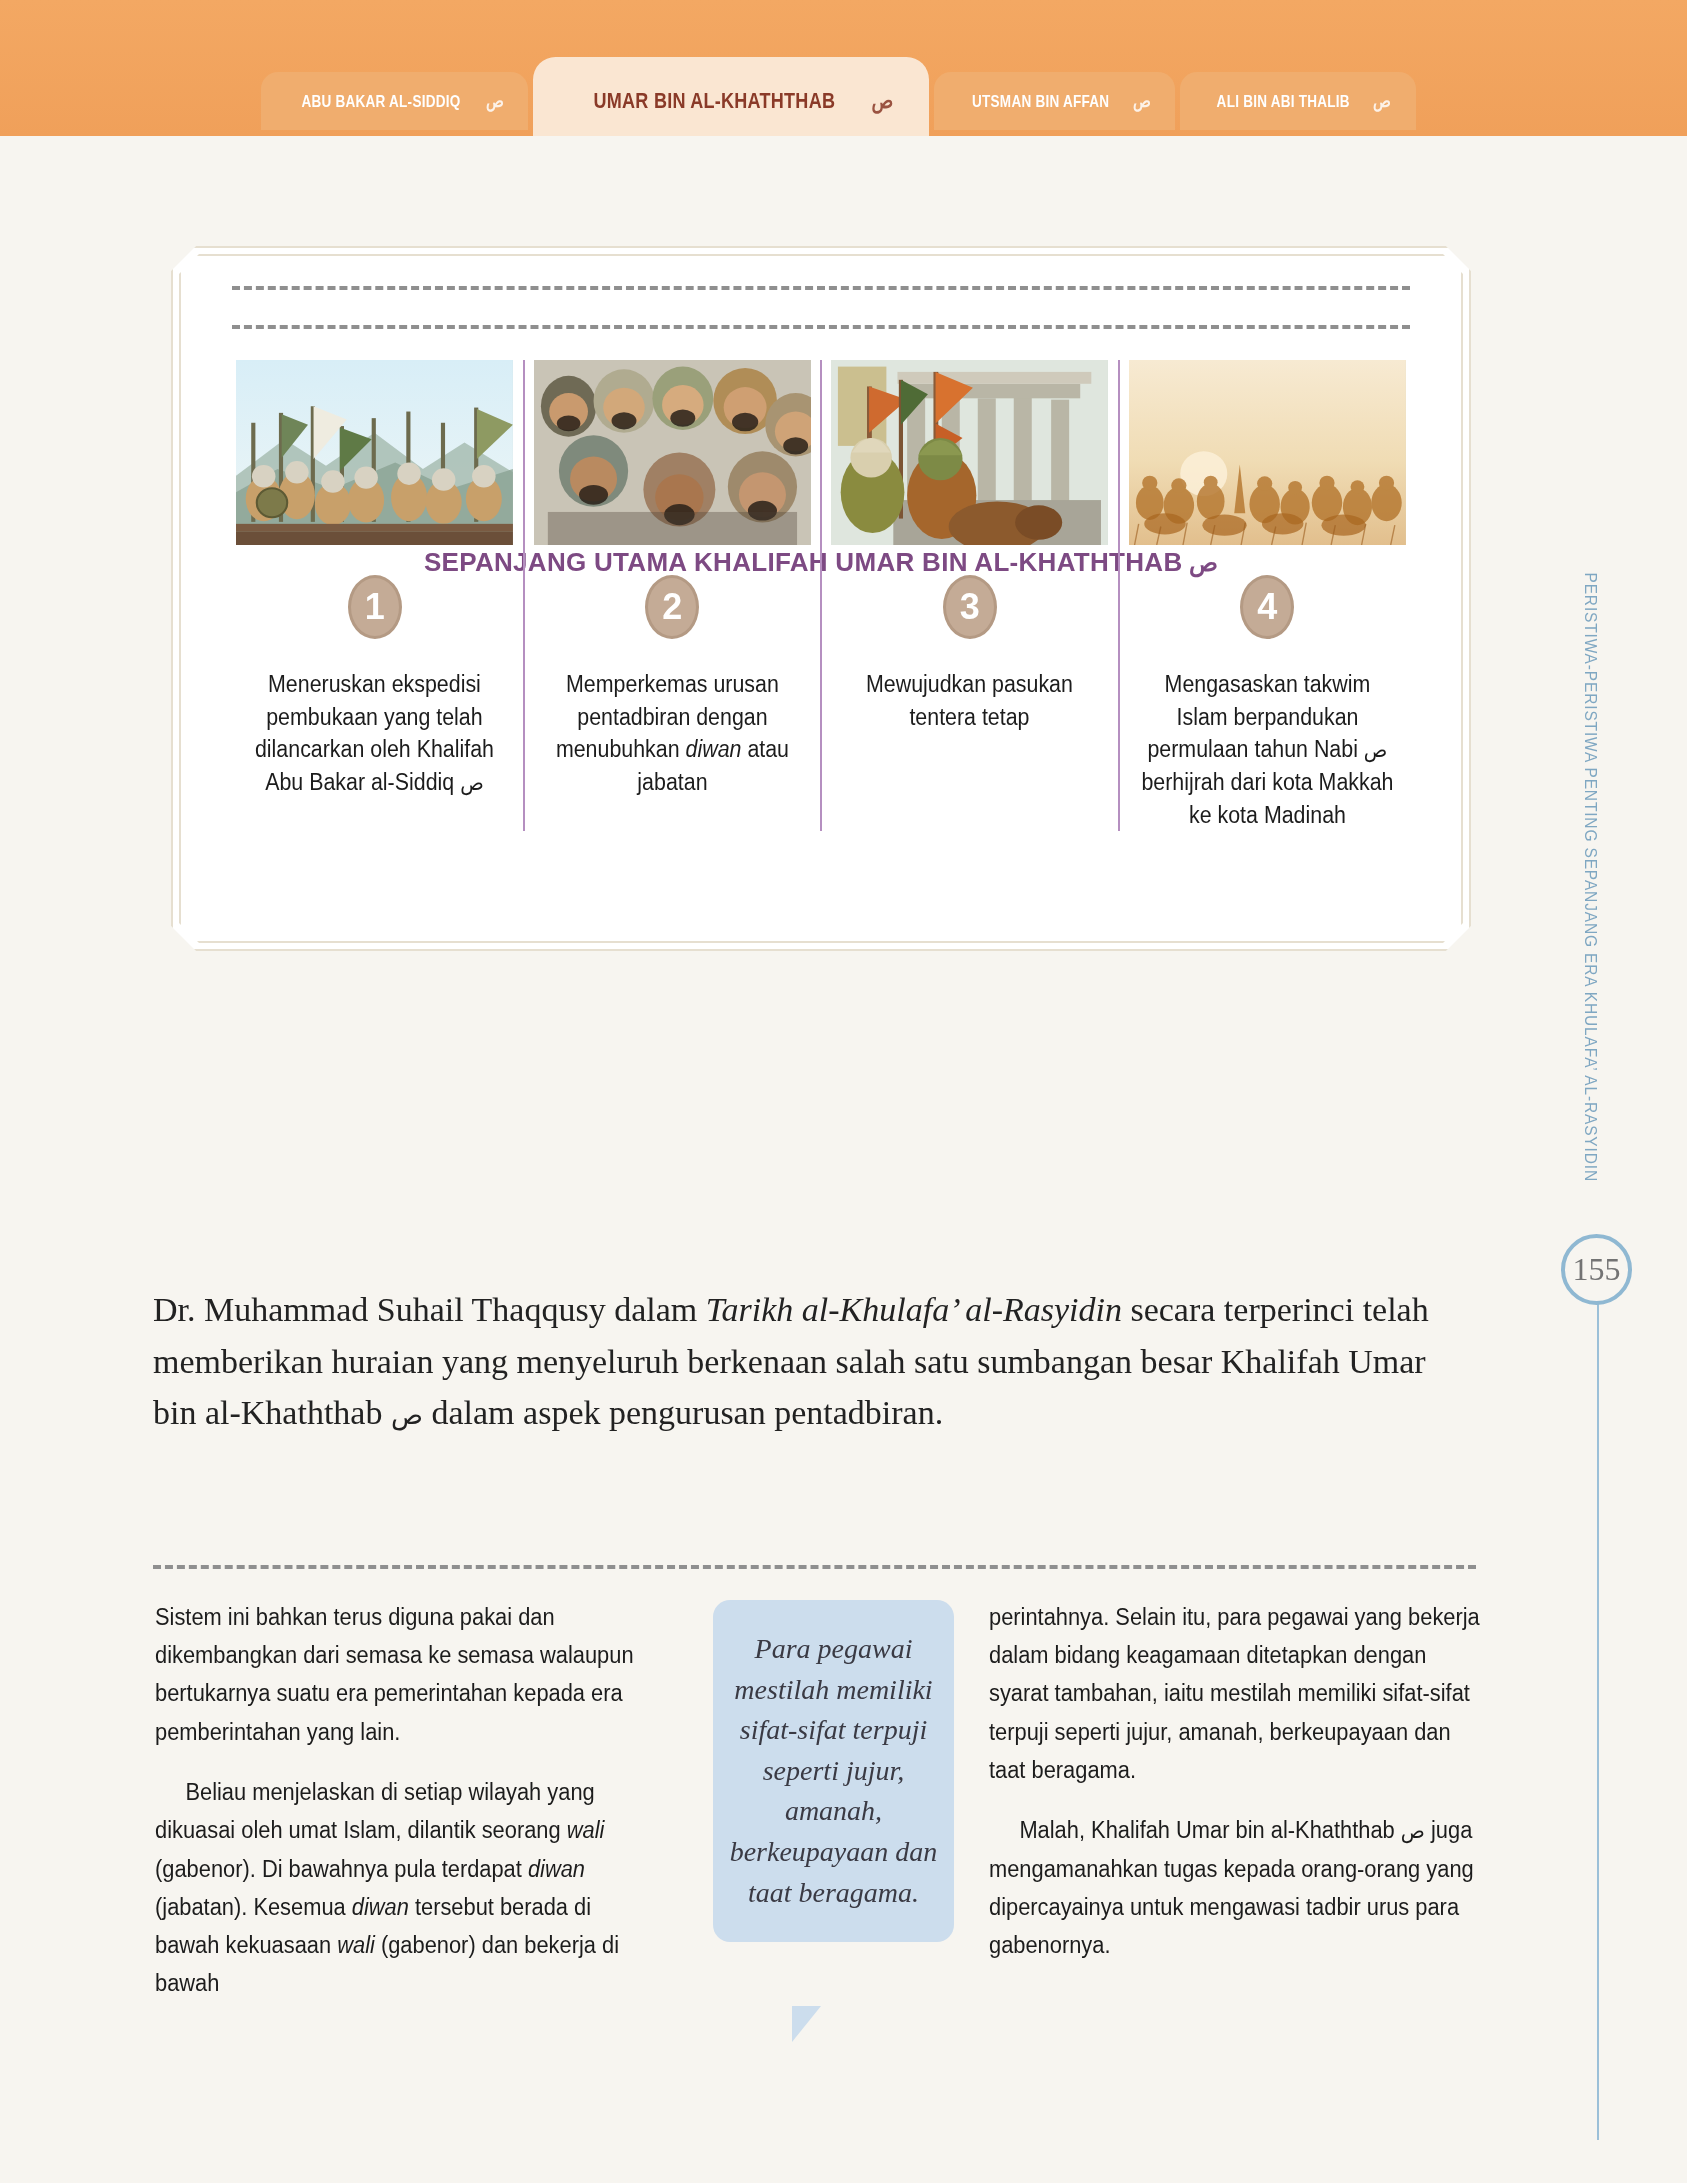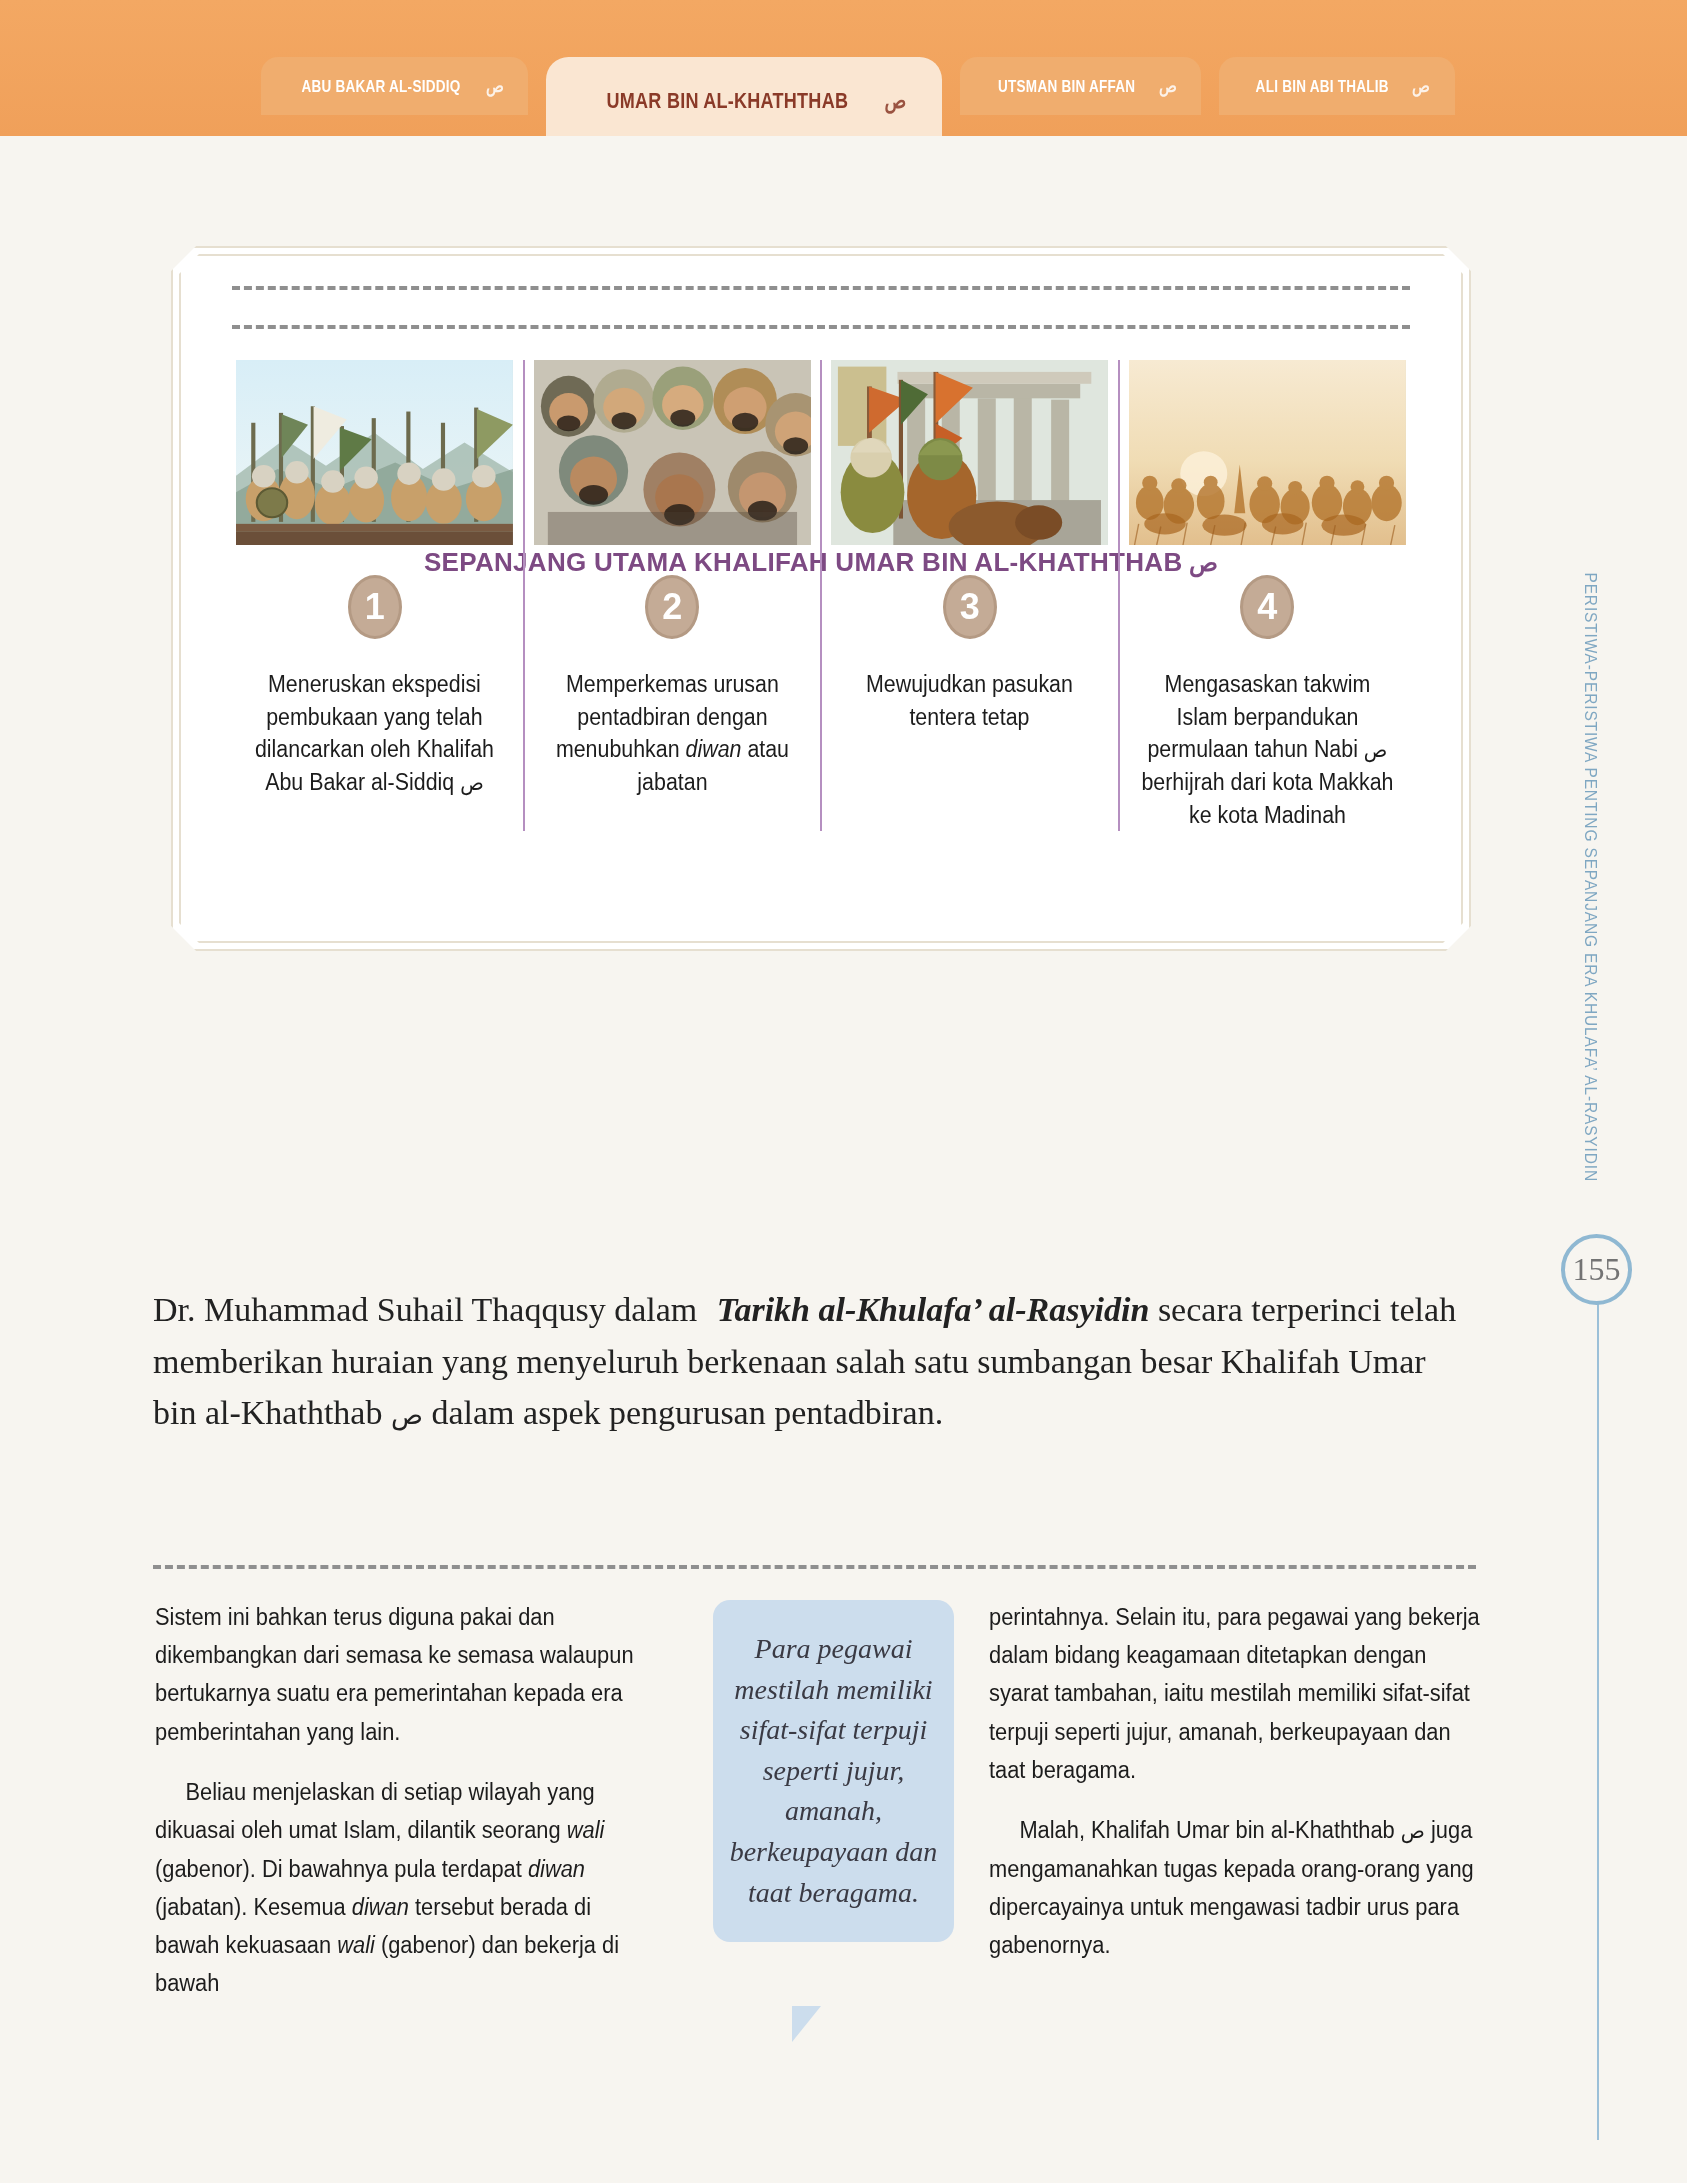--- a/index.html
+++ b/index.html
@@ -11,21 +11,21 @@
   }
 
   
   .tabbar{
     position:absolute;left:0;top:0;width:1687px;height:136px;
     background:#f2a45c;
     background:linear-gradient(180deg,#f3a863 0%, #f0a05a 100%);
   }
   .tabs{
     position:absolute;left:261px;top:57px;
-    display:flex;align-items:flex-start;gap:18px;
+    display:flex;align-items:center;gap:5px;
   }
   .tab{
     height:58px;
     border-radius:17px 17px 0 0;
     background:#f0ad6e;
     display:flex;align-items:center;justify-content:center;
     padding:0 22.5px;
     box-sizing:border-box;
   }
   .tab span{
@@ -126,21 +126,21 @@
     text-align:center;color:#fff;font-weight:bold;font-size:27px;letter-spacing:0.2px;
   }
   .ribbon-body .label .hon{font-size:24px;margin:0 4px;opacity:.95;}
 
   
   .intro{
     position:absolute;left:153px;top:1148px;width:1323px;
     font-family:"Liberation Serif", serif;
     font-size:34px;line-height:1.52;color:#222;
   }
-  .intro i{font-style:italic;font-weight:bold;margin-left:11px;}
+  .intro i{font-style:italic;font-weight:normal;}
   .intro .hon{font-size:26.5px;}
 
   
   .divider{
     position:absolute;left:153px;top:1429px;width:1323px;height:0;
     border-top:4px dashed #8f8f8f;
   }
 
   
   .col{

